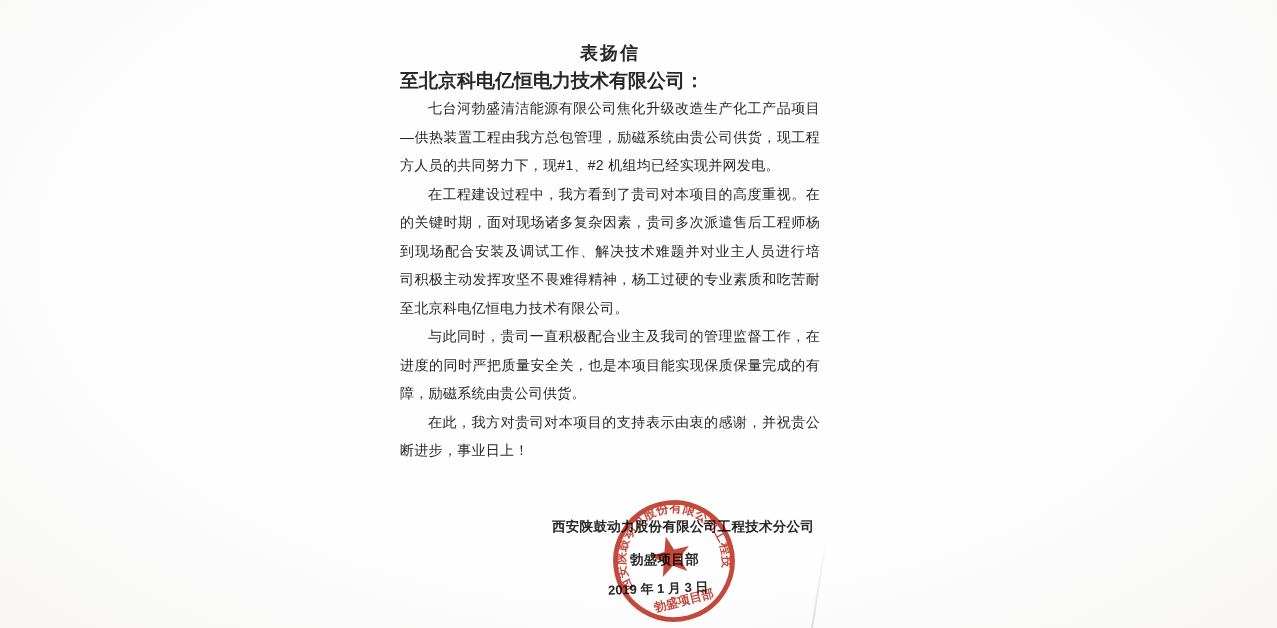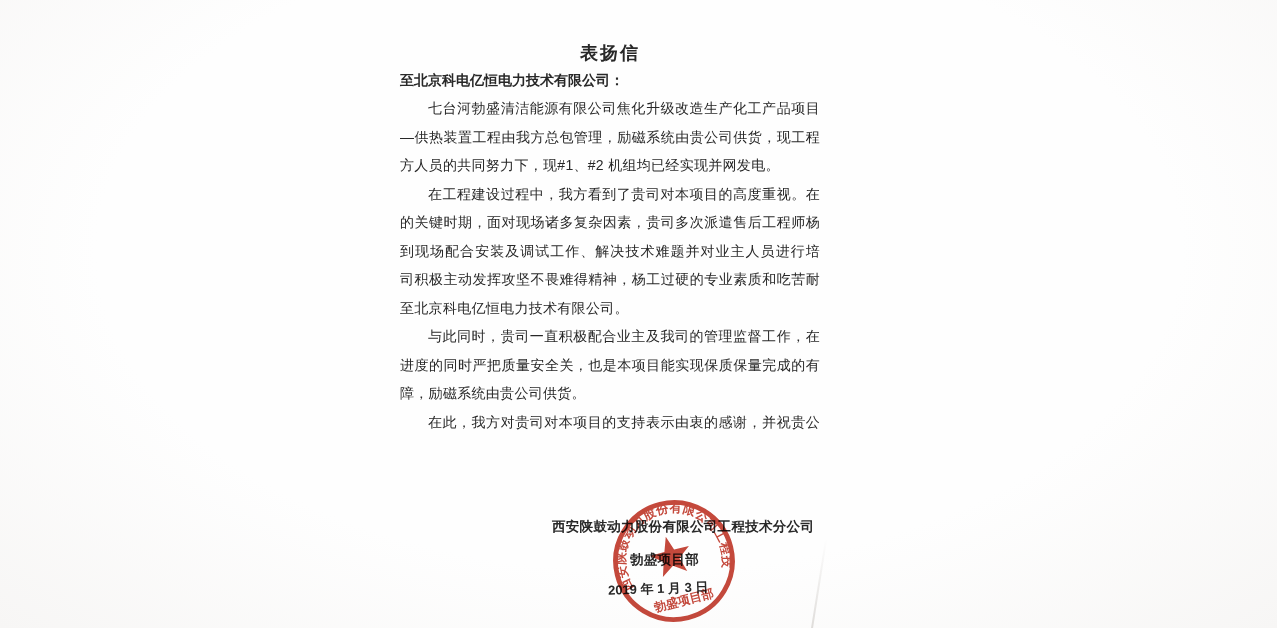--- a/index.html
+++ b/index.html
@@ -19,21 +19,21 @@
     position: absolute; left: 400px; top: 6px; width: 420px; margin-top: 33px;
   }
   .title {
     text-align: center;
     font-size: 18px; font-weight: 700;
     letter-spacing: 2px;
     line-height: 28px;
     height: 28px;
   }
   .salutation {
-    font-size: 14px; font-weight: 600;
+    font-size: 19px; font-weight: 600;
     line-height: 27px; height: 27px;
   }
   .line {
     font-size: 14px; font-weight: 400;
     line-height: 28.5px; height: 28.5px;
     overflow: hidden;
     text-align: justify; text-align-last: justify;
     letter-spacing: 0.3px;
   }
   .line.indent { text-indent: 2em; }
@@ -79,20 +79,21 @@
   <div class="line para-end">方人员的共同努力下，现#1、#2 机组均已经实现并网发电。</div>
   <div class="line indent">在工程建设过程中，我方看到了贵司对本项目的高度重视。在工程</div>
   <div class="line">的关键时期，面对现场诸多复杂因素，贵司多次派遣售后工程师杨续龙</div>
   <div class="line">到现场配合安装及调试工作、解决技术难题并对业主人员进行培训。贵</div>
   <div class="line">司积极主动发挥攻坚不畏难得精神，杨工过硬的专业素质和吃苦耐劳的</div>
   <div class="line para-end">至北京科电亿恒电力技术有限公司。</div>
   <div class="line indent">与此同时，贵司一直积极配合业主及我司的管理监督工作，在跟进</div>
   <div class="line">进度的同时严把质量安全关，也是本项目能实现保质保量完成的有力保</div>
   <div class="line para-end">障，励磁系统由贵公司供货。</div>
   <div class="line indent">在此，我方对贵司对本项目的支持表示由衷的感谢，并祝贵公司不</div>
+  <div class="line para-end">断进步，事业日上！</div>
 </div>
 
 <div class="sig-company">西安陕鼓动力股份有限公司工程技术分公司</div>
 <div class="sig-dept">勃盛项目部</div>
 <div class="sig-date">2019 年 1 月 3 日</div>
 
 <svg class="seal" viewBox="0 0 160 160" xmlns="http://www.w3.org/2000/svg" aria-hidden="true">
   <circle cx="80" cy="80" r="55" fill="none" stroke-width="4.5" stroke="#c0392b"></circle>
   <path id="sealArc" d="M 36.8,95.7 A 46,46 0 1 1 123.2,95.7" fill="none"></path>
   <text font-size="11.5" font-weight="700" letter-spacing="0.4" fill="#c0392b">

